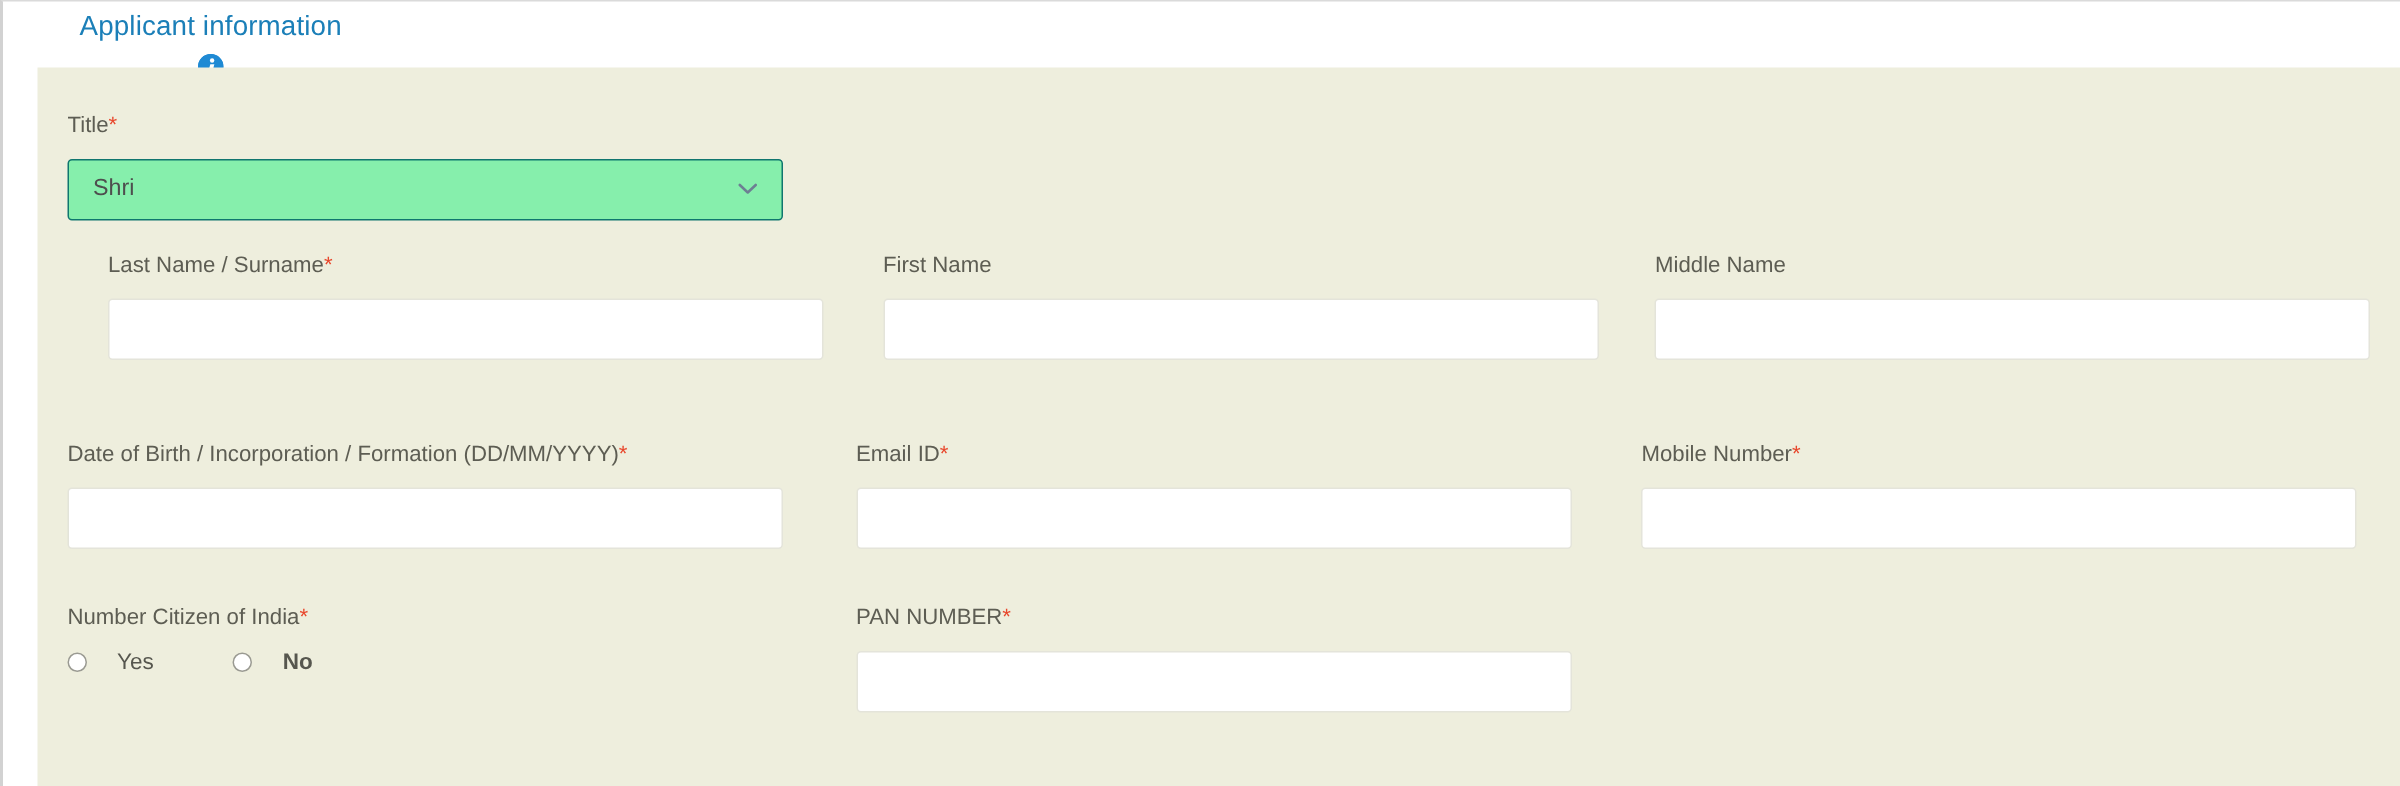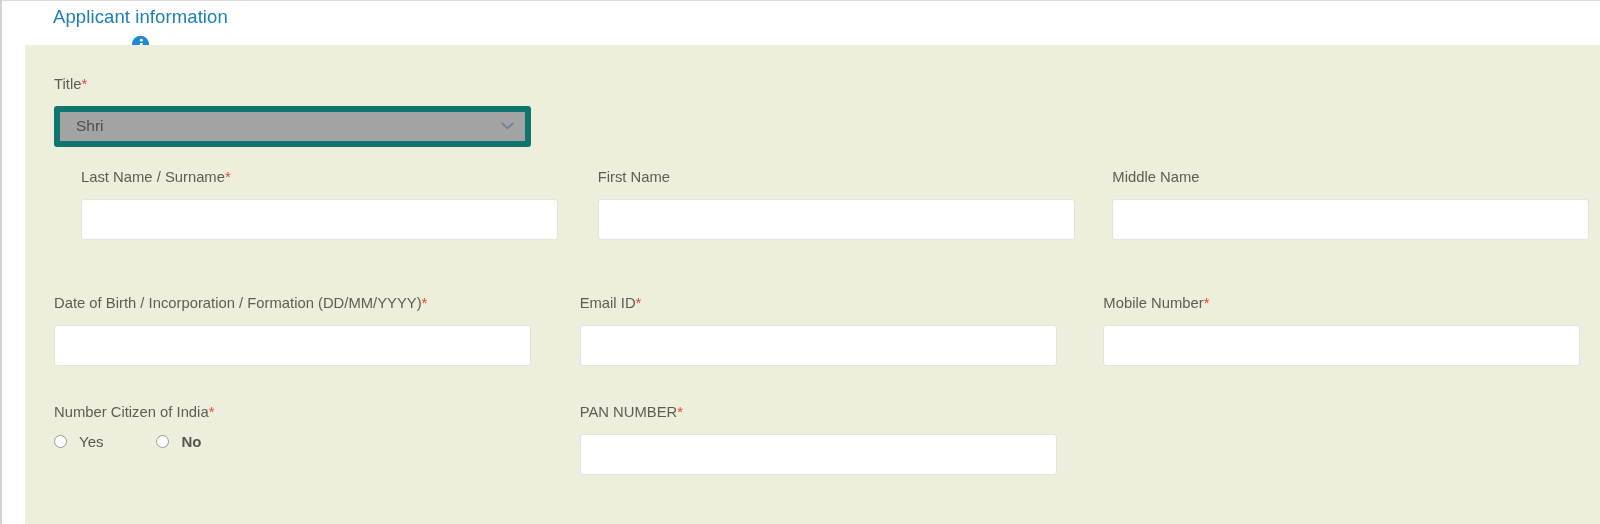--- a/index.html
+++ b/index.html
@@ -71,21 +71,21 @@
     right: 0;
     display: flex;
   }
   .row-title  { top: 32px; }
   .row-names  { top: 125px; margin-left: 27px; }
   .row-dob    { top: 251px; }
   .row-misc   { top: 360px; }
 
   .field {
     box-sizing: border-box;
-    padding-left: 29px;
+    padding-left: 20px;
   }
   .col-1 { width: 534px; }
   .col-2 { width: 532px; }
   .col-3 { width: 534px; }
 
   .field-label {
     font-size: 14.8px;
     color: #5d5d53;
     line-height: 1;
     margin-bottom: 14px;
@@ -115,22 +115,22 @@
   
   .select-wrap {
     position: relative;
     width: 477px;
     height: 41px;
   }
   .select-box {
     box-sizing: border-box;
     width: 477px;
     height: 41px;
-    background: #a3a3a3;
-    border: 6px solid #0f766e;
+    background: #86efac;
+    border: 1px solid #0f766e;
     border-radius: 3px;
     display: flex;
     align-items: center;
     padding: 0 16px;
     font-size: 15.5px;
     color: #4e4e4e;
   }
   .chevron {
     position: absolute;
     right: 17px;
@@ -143,21 +143,21 @@
   
   .radio-group {
     display: flex;
     align-items: center;
     gap: 0;
     margin-top: 3px;
   }
   .radio-item {
     display: flex;
     align-items: center;
-    gap: 12px;
+    gap: 20px;
   }
   .radio-item + .radio-item { margin-left: 53px; font-weight: bold; }
   .radio-dot {
     width: 13px;
     height: 13px;
     border-radius: 50%;
     background: #ffffff;
     border: 1.5px solid #9a9a92;
     box-sizing: border-box;
     flex: 0 0 auto;

